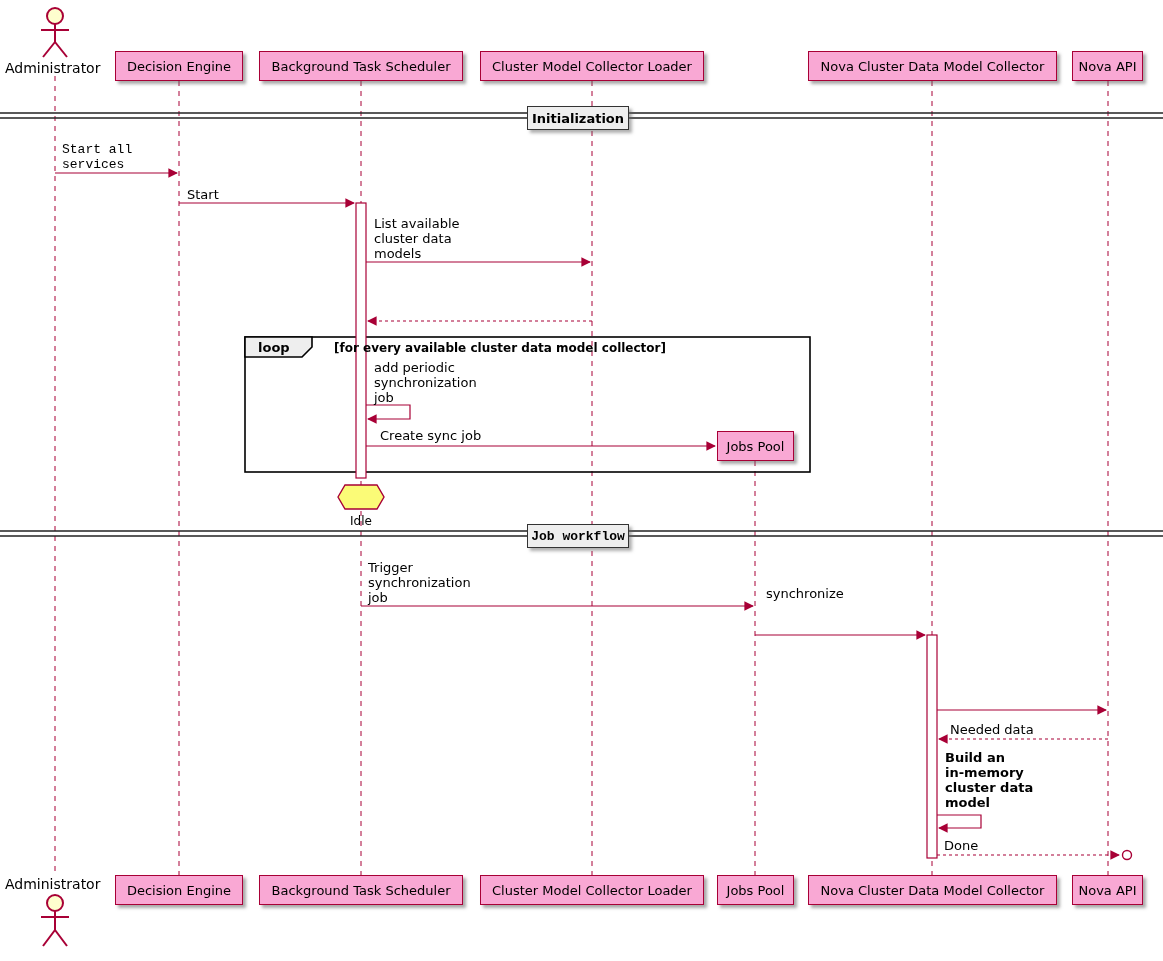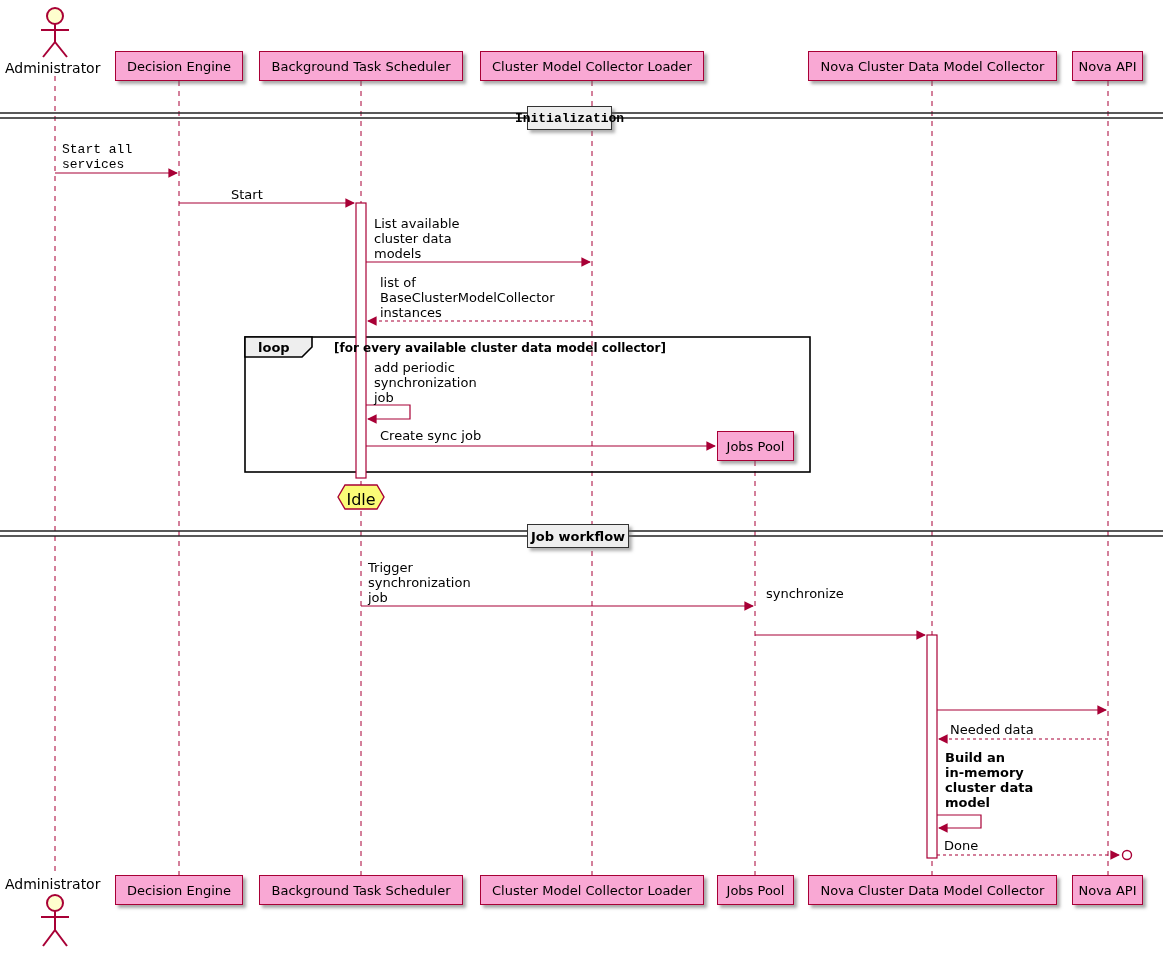--- a/index.html
+++ b/index.html
@@ -16,21 +16,21 @@
   }
   .actor-label{position:absolute;font-size:14px;text-align:left;}
   .msg{position:absolute;font-size:13px;line-height:15px;white-space:pre-line;}
   .divider-box{
     position:absolute;background:#EEEEEE;border:1.4px solid #333;
     box-sizing:border-box;display:flex;align-items:center;justify-content:center;
     font-size:13px;font-weight:bold;box-shadow:3px 3px 3px rgba(100,100,100,0.5);
   }
   .frame-keyword{position:absolute;font-size:13px;font-weight:bold;}
   .frame-cond{position:absolute;font-size:12px;font-weight:bold;white-space:nowrap;}
-  .badge-label{position:absolute;font-size:16px;text-align:center;}
+  .badge-label{position:absolute;font-size:12px;text-align:center;margin-top:24px;}
 </style>
 </head>
 <body>
 
 <div class="diagram">
 
   <svg class="layer" width="1163" height="961" viewBox="0 0 1163 961">
     <defs>
       <marker id="arr" viewBox="0 0 10 10" refX="9" refY="5" markerWidth="10" markerHeight="8" orient="auto">
         <path d="M0,0 L10,5 L0,10 z" fill="#A80036"></path>
@@ -101,37 +101,34 @@
 
   <div class="actor-label" style="left:5px;top:60px;width:100px;">Administrator</div>
   <div class="pbox" style="left:115px;top:51px;width:128px;height:30px;">Decision Engine</div>
   <div class="pbox" style="left:259px;top:51px;width:204px;height:30px;">Background Task Scheduler</div>
   <div class="pbox" style="left:480px;top:51px;width:224px;height:30px;">Cluster Model Collector Loader</div>
   <div class="pbox" style="left:808px;top:51px;width:249px;height:30px;">Nova Cluster Data Model Collector</div>
   <div class="pbox" style="left:1072px;top:51px;width:71px;height:30px;">Nova API</div>
 
   <div class="pbox" style="left:717px;top:431px;width:77px;height:30px;">Jobs Pool</div>
 
-  <div class="divider-box" style="left:527px;top:106px;width:85px;height:24px;font-family:Liberation Mono, monospace;">Initialization</div>
-  <div class="divider-box" style="left:527px;top:524px;width:102px;height:24px;">Job workflow</div>
+  <div class="divider-box" style="left:527px;top:106px;width:102px;height:24px;">Initialization</div>
+  <div class="divider-box" style="left:527px;top:524px;width:102px;height:24px;font-family:Liberation Mono, monospace;">Job workflow</div>
 
   <div class="frame-keyword" style="left:258px;top:340px;">loop</div>
   <div class="frame-cond" style="left:334px;top:341px;">[for every available cluster data model collector]</div>
 
   <div class="badge-label" style="left:338px;top:490px;width:46px;">Idle</div>
 
   <div class="msg" style="left:62px;top:142px;font-family:Liberation Mono, monospace;">Start all
 services</div>
-  <div class="msg" style="left:187px;top:187px;margin-left:44px;">Start</div>
+  <div class="msg" style="left:187px;top:187px;">Start</div>
   <div class="msg" style="left:374px;top:216px;">List available
 cluster data
 models</div>
-  <div class="msg" style="left:380px;top:275px;">list of
-BaseClusterModelCollector
-instances</div>
   <div class="msg" style="left:374px;top:360px;">add periodic
 synchronization
 job</div>
   <div class="msg" style="left:380px;top:428px;">Create sync job</div>
   <div class="msg" style="left:368px;top:560px;">Trigger
 synchronization
 job</div>
   <div class="msg" style="left:766px;top:586px;">synchronize</div>
   <div class="msg" style="left:950px;top:722px;">Needed data</div>
   <div class="msg" style="left:945px;top:750px;font-weight:bold;">Build an

